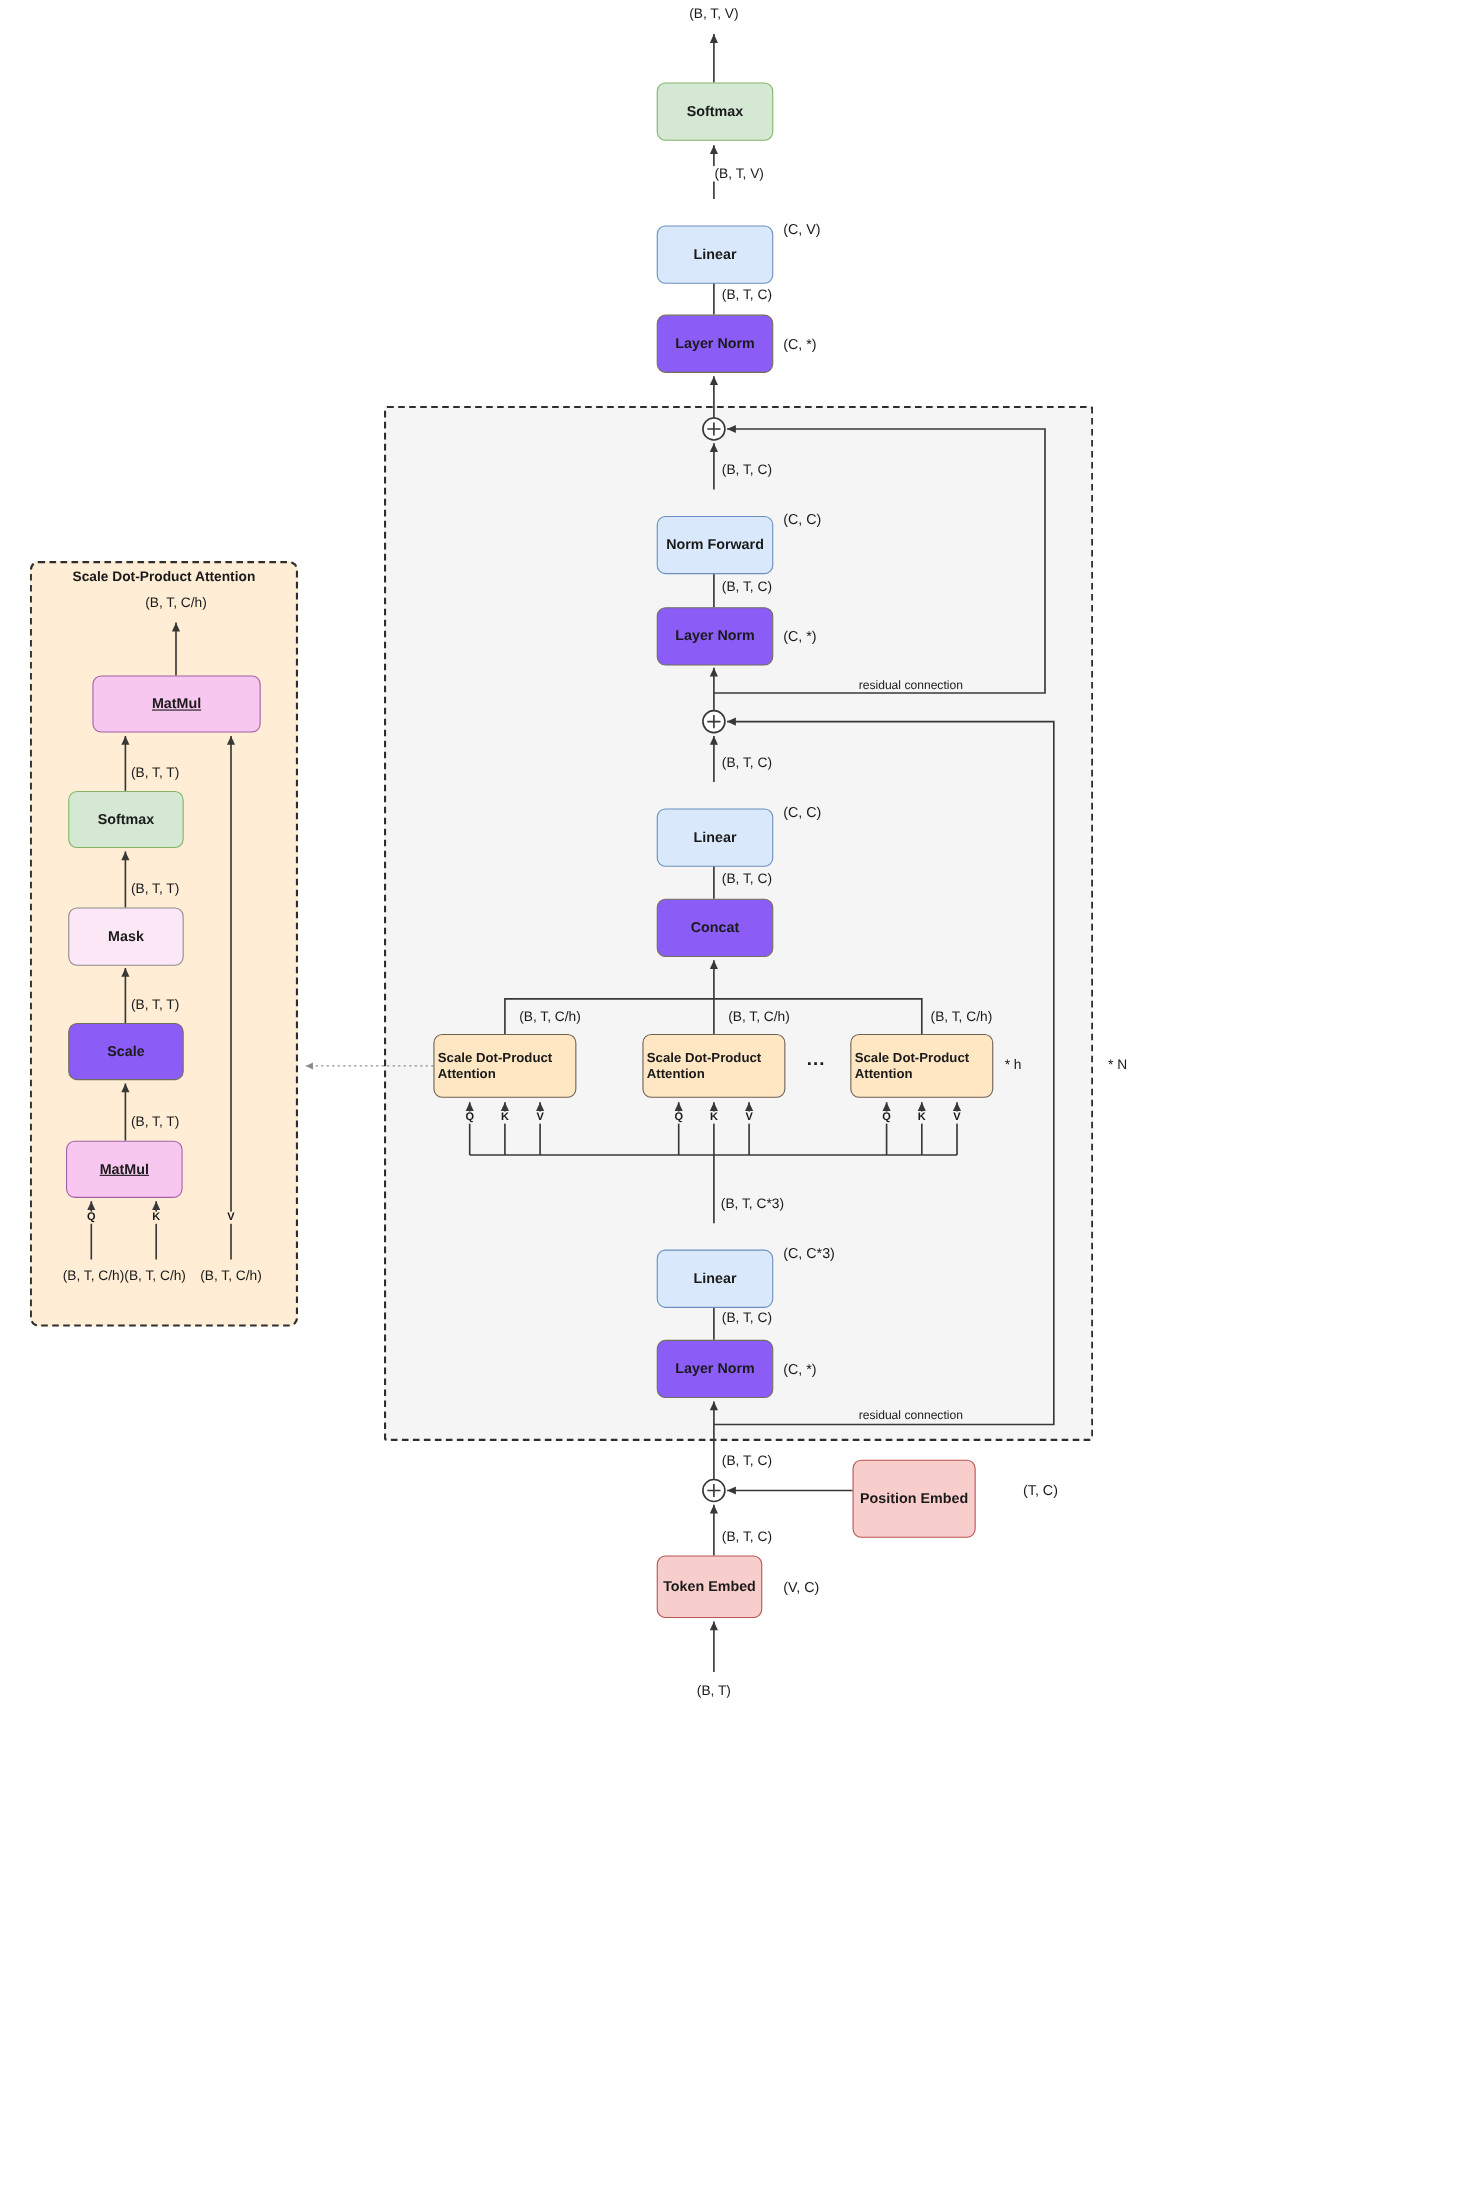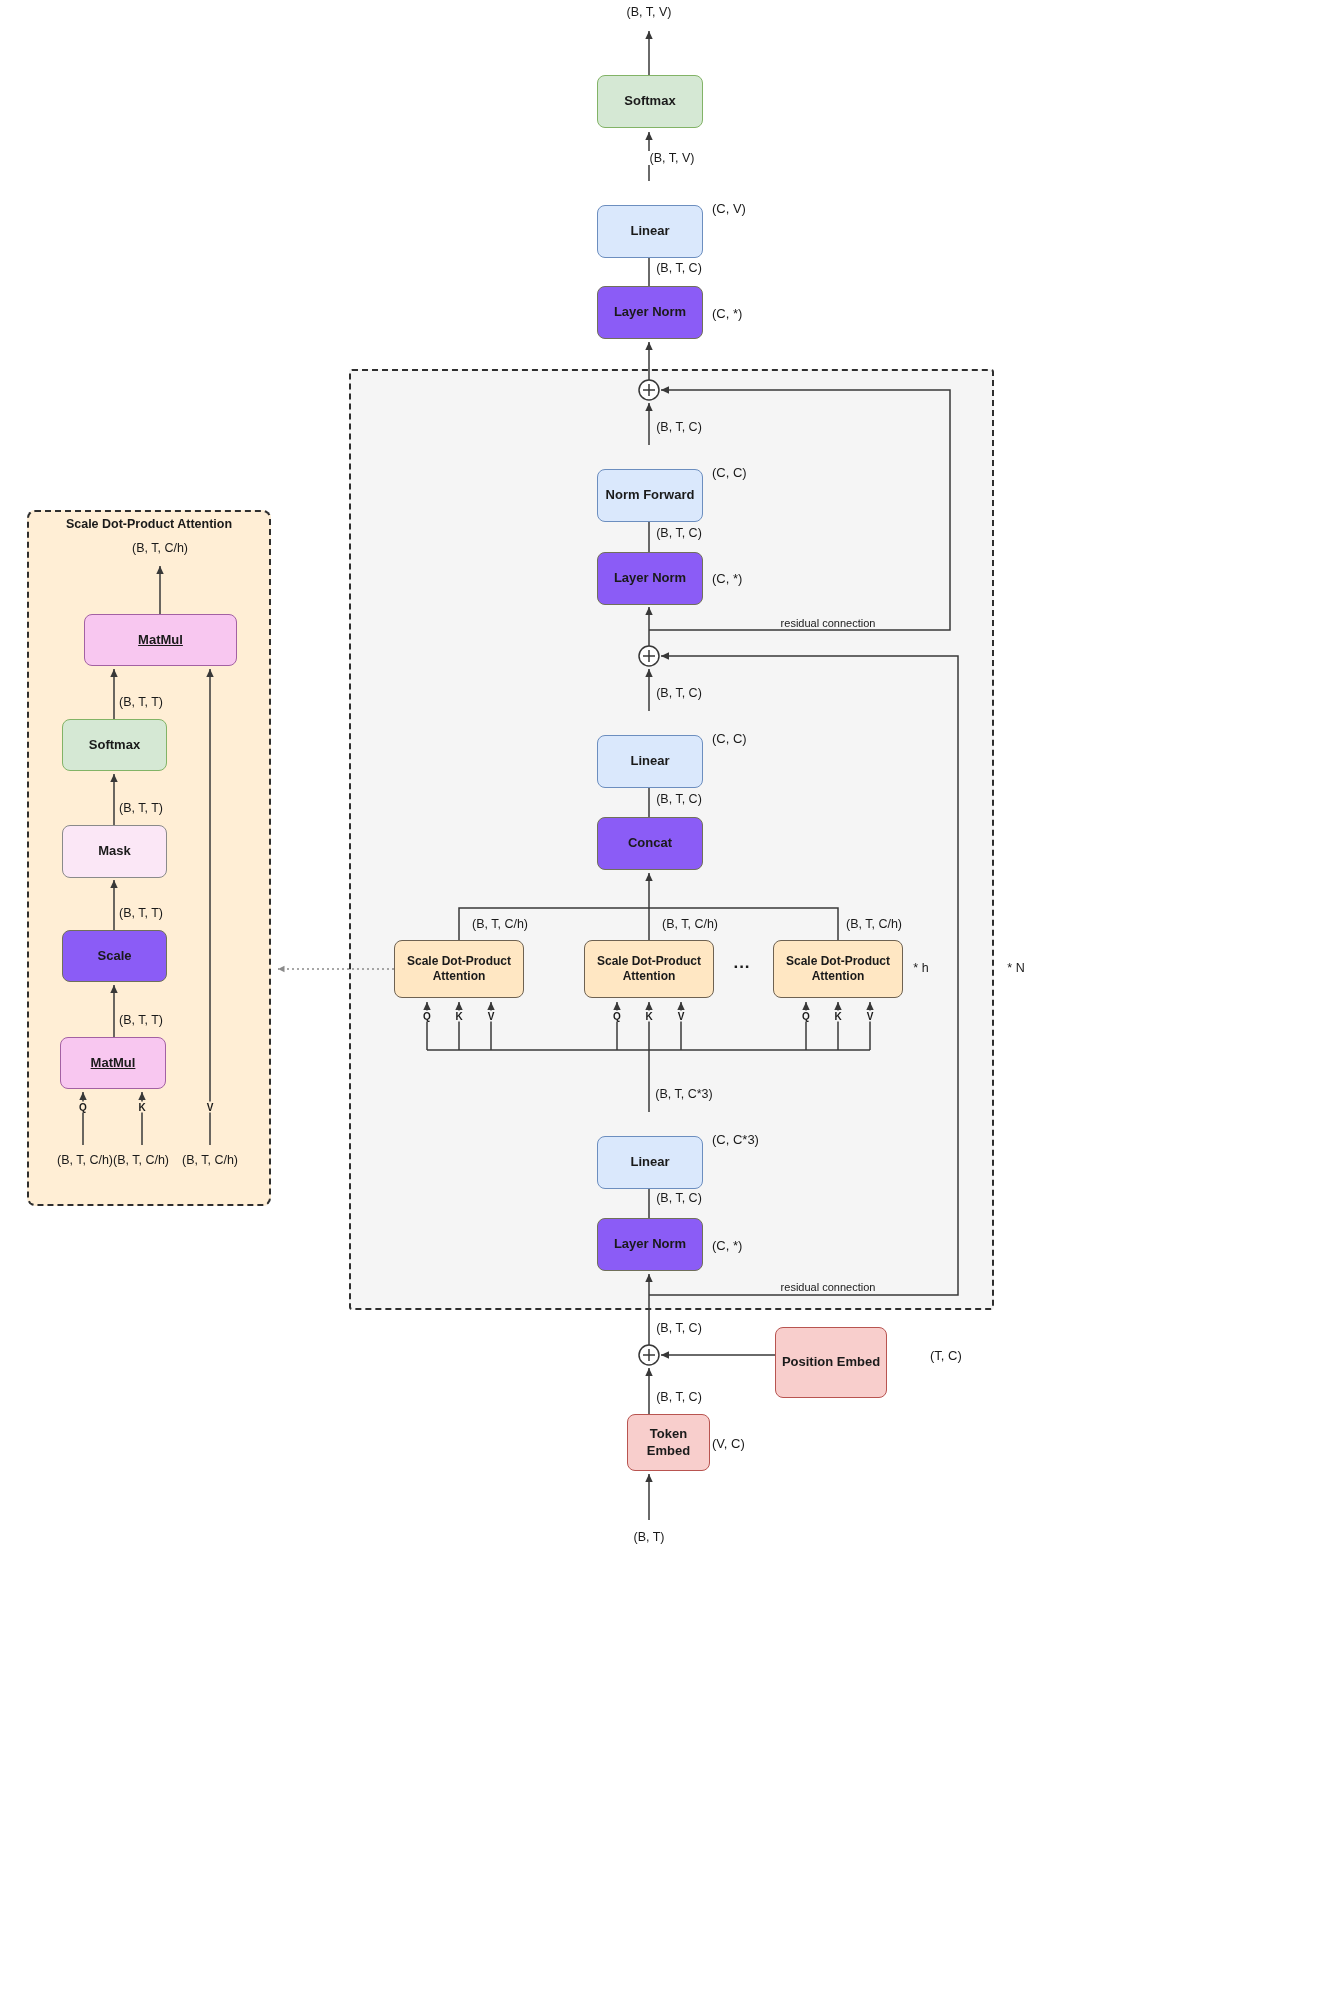--- a/index.html
+++ b/index.html
@@ -6,21 +6,21 @@
   body { background:#ffffff; font-family:"Liberation Sans", sans-serif; color:#1a1a1a; }
   .canvas { position:relative; width:1342px; height:2010px; background:#ffffff; overflow:hidden; }
 
   .panel { position:absolute; border:2px dashed #2e2e2e; z-index:0; }
   .panel-main   { left:349px; top:369px; width:645px; height:941px; background:#f5f5f5; border-radius:3px; }
   .panel-detail { left:27px;  top:510px; width:244px; height:696px; background:#ffeed5; border-radius:8px; }
 
   svg.wires { position:absolute; left:0; top:0; z-index:1; pointer-events:none; }
 
   .box { position:absolute; z-index:2; display:flex; align-items:center; justify-content:center;
-         text-align:center; font-weight:bold; font-size:13px; line-height:1.25;
+         text-align:left; font-weight:bold; font-size:13px; line-height:1.25;
          border:1.6px solid #666666; border-radius:8px; padding:3px; }
   .c-green   { background:#d5e8d4; border-color:#82b366; }
   .c-blue    { background:#dae8fc; border-color:#6c8ebf;margin-top:24px; }
   .c-yellow  { background:#8b5cf6; border-color:#70705a; }
   .c-orange  { background:#ffe7c3; border-color:#6e6252; }
   .c-red     { background:#f8cecc; border-color:#b85450; }
   .c-magenta { background:#f8c7f0; border-color:#a361a3;text-decoration:underline; }
   .c-pink    { background:#fbe7f6; border-color:#8a8a8a; }
   .box-head  { font-size:12px; }
 
@@ -111,21 +111,21 @@
   <div class="box c-yellow" style="left:597px;top:286px;width:106px;height:53px">Layer Norm</div>
   <div class="box c-blue" style="left:597px;top:445px;width:106px;height:53px">Norm Forward</div>
   <div class="box c-yellow" style="left:597px;top:552px;width:106px;height:53px">Layer Norm</div>
   <div class="box c-blue" style="left:597px;top:711px;width:106px;height:53px">Linear</div>
   <div class="box c-yellow" style="left:597px;top:817px;width:106px;height:53px">Concat</div>
   <div class="box c-orange box-head" style="left:394px;top:940px;width:130px;height:58px">Scale Dot-Product Attention</div>
   <div class="box c-orange box-head" style="left:584px;top:940px;width:130px;height:58px">Scale Dot-Product Attention</div>
   <div class="box c-orange box-head" style="left:773px;top:940px;width:130px;height:58px">Scale Dot-Product Attention</div>
   <div class="box c-blue" style="left:597px;top:1112px;width:106px;height:53px">Linear</div>
   <div class="box c-yellow" style="left:597px;top:1218px;width:106px;height:53px">Layer Norm</div>
-  <div class="box c-red" style="left:627px;top:1414px;width:83px;height:57px">Token Embed</div>
+  <div class="box c-red" style="left:597px;top:1414px;width:96px;height:57px">Token Embed</div>
   <div class="box c-red" style="left:775px;top:1327px;width:112px;height:71px">Position Embed</div>
 
   <div class="lbl bg-white" style="left:649px;top:12px">(B, T, V)</div>
   <div class="lbl bg-white" style="left:672px;top:158px">(B, T, V)</div>
   <div class="lbl bg-white" style="left:679px;top:268px">(B, T, C)</div>
   <div class="lbl bg-gray" style="left:679px;top:427px">(B, T, C)</div>
   <div class="lbl bg-gray" style="left:679px;top:533px">(B, T, C)</div>
   <div class="lbl bg-gray" style="left:679px;top:693px">(B, T, C)</div>
   <div class="lbl bg-gray" style="left:679px;top:799px">(B, T, C)</div>
   <div class="lbl bg-gray" style="left:500px;top:924px">(B, T, C/h)</div>

